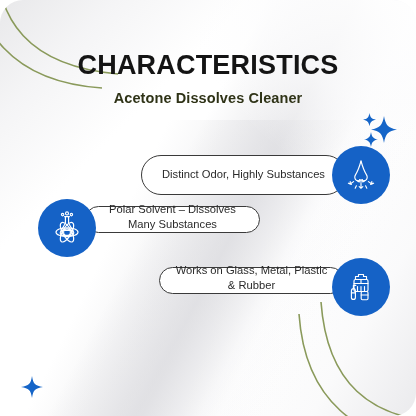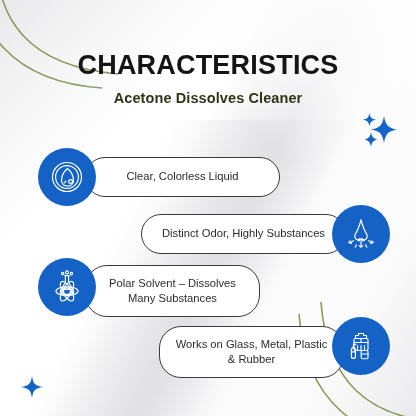--- a/index.html
+++ b/index.html
@@ -4,20 +4,21 @@
 <style>
   html,body{margin:0;padding:0;}
   body{
     width:416px;height:416px;overflow:hidden;
     font-family:"Liberation Sans",sans-serif;
     background:#ffffff;
   }
   #poster{
     position:relative;width:416px;height:416px;overflow:hidden;
     background:#ffffff;
+    border-radius:23px;
   }
   
   .bg-wash{
     position:absolute;inset:0;
     background:
       linear-gradient(135deg, rgba(231,231,233,0.95) 0%, rgba(238,238,240,0.6) 14%, rgba(255,255,255,0) 30%),
       linear-gradient(118deg, rgba(255,255,255,0) 42%, rgba(226,226,229,0.85) 56%, rgba(246,246,248,0.35) 66%, rgba(255,255,255,0) 76%),
       linear-gradient(300deg, rgba(229,229,232,0.8) 0%, rgba(243,243,245,0.4) 16%, rgba(255,255,255,0) 34%),
       #ffffff;
     pointer-events:none;
@@ -72,21 +73,21 @@
     border:1px solid #3a3a3a;border-radius:22px;
     background:#ffffff;
     display:flex;align-items:center;justify-content:center;
     text-align:center;
     z-index:2;
   }
   .pill .ptext{
     font-size:11.2px;color:#2b2b2b;line-height:1.35;
     padding:0 14px;font-weight:500;
   }
-  .pill.tall{height:52px;}
+  .pill.tall{height:27px;align-items:flex-end;}
 
   
   .r1 .circle{left:38px;}
   .r1 .pill{left:85px;width:195px;top:9px;}
   
   .r2 .circle{right:26px;top:2px;}
   .r2 .pill{left:141px;width:205px;top:11px;}
   
   .r3 .circle{left:38px;top:0px;}
   .r3 .pill{left:85px;width:175px;top:7px;}
@@ -128,34 +129,20 @@
     <path d="M14,2 C15.3,10 17,11.7 25,13 C17,14.3 15.3,16 14,24 C12.7,16 11,14.3 3,13 C11,11.7 12.7,10 14,2 Z" fill="#1565C8"></path>
   </svg>
 
   <div class="head">
     <div class="title">CHARACTERISTICS</div>
     <div class="subtitle">Acetone Dissolves Cleaner</div>
   </div>
 
   <div class="rows">
 
-    <div class="row r1">
-      <div class="circle">
-        <svg width="34" height="34" viewBox="0 0 34 34" fill="none" stroke="#ffffff" stroke-width="1.2">
-          <circle cx="17" cy="17" r="14.5"></circle>
-          <circle cx="17" cy="17" r="11.4"></circle>
-          <path d="M11.5,20.5 C11.5,16.5 14,11.5 17.5,8.5 C21,11.5 23.5,16.5 23.5,20.5 C23.5,23.8 20.8,26 17.5,26 C14.2,26 11.5,23.8 11.5,20.5 Z"></path>
-          <circle cx="20.6" cy="21.6" r="1.9"></circle>
-          <path d="M13.6,23.4 L16.4,20.8"></path>
-        </svg>
-      </div>
-      <div class="pill">
-        <span class="ptext">Clear, Colorless Liquid</span>
-      </div>
-    </div>
 
     <div class="row r2">
       <div class="pill">
         <span class="ptext">Distinct Odor, Highly Substances</span>
       </div>
       <div class="circle">
         <svg width="36" height="36" viewBox="0 0 36 36" fill="none" stroke="#ffffff" stroke-width="1.15" stroke-linecap="round">
           <path d="M18,4 C16.6,9 15.2,13.5 12.6,17.6 C11.2,19.8 11.6,22.4 13.6,23.4 C15,24.1 16.4,23.6 17,22.6"></path>
           <path d="M18,4 C19.4,9 20.8,13.5 23.4,17.6 C24.8,19.8 24.4,22.4 22.4,23.4 C21,24.1 19.6,23.6 19,22.6"></path>
           <path d="M14.2,23.6 C15.4,25.4 20.6,25.4 21.8,23.6"></path>

